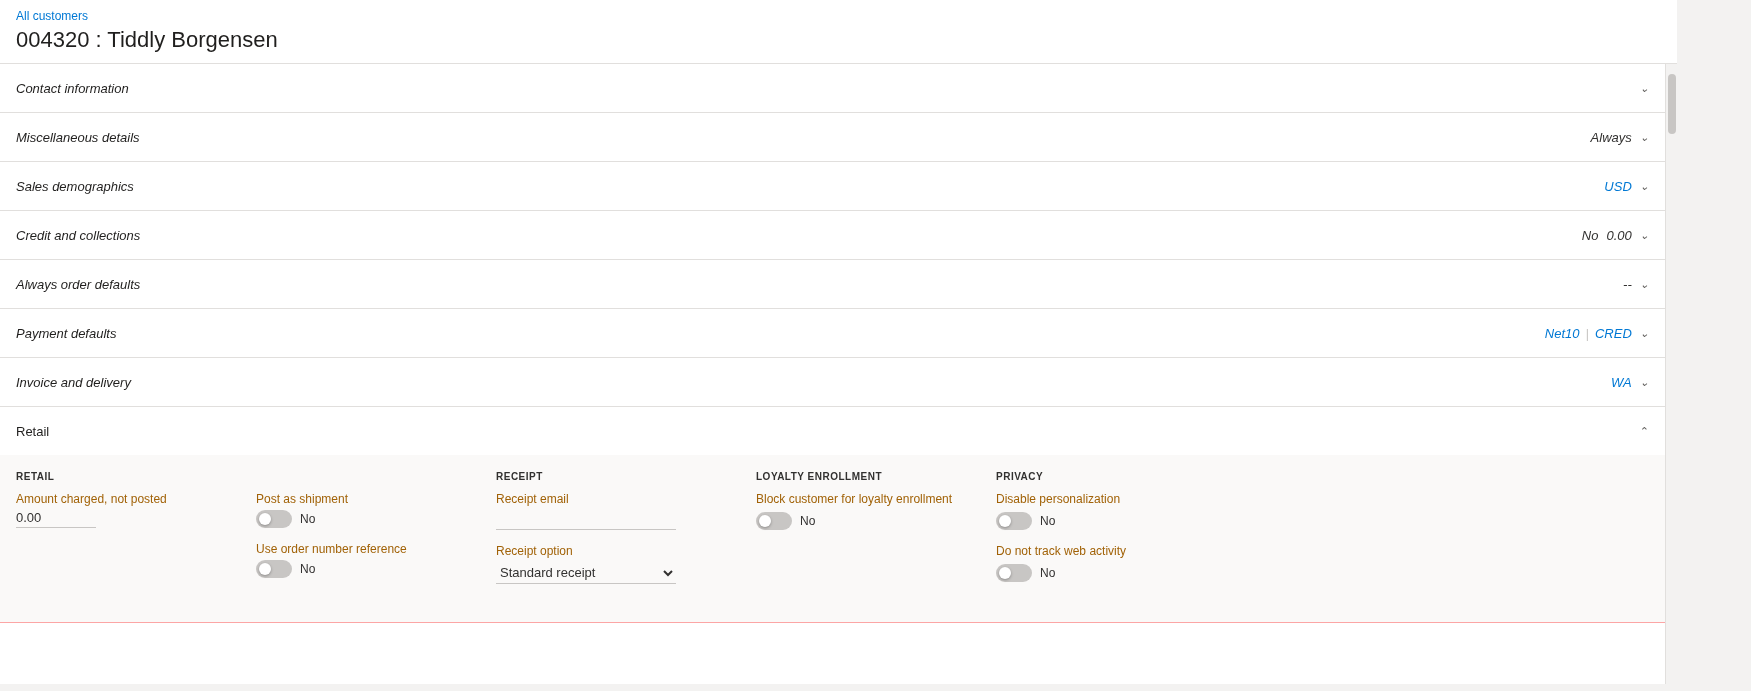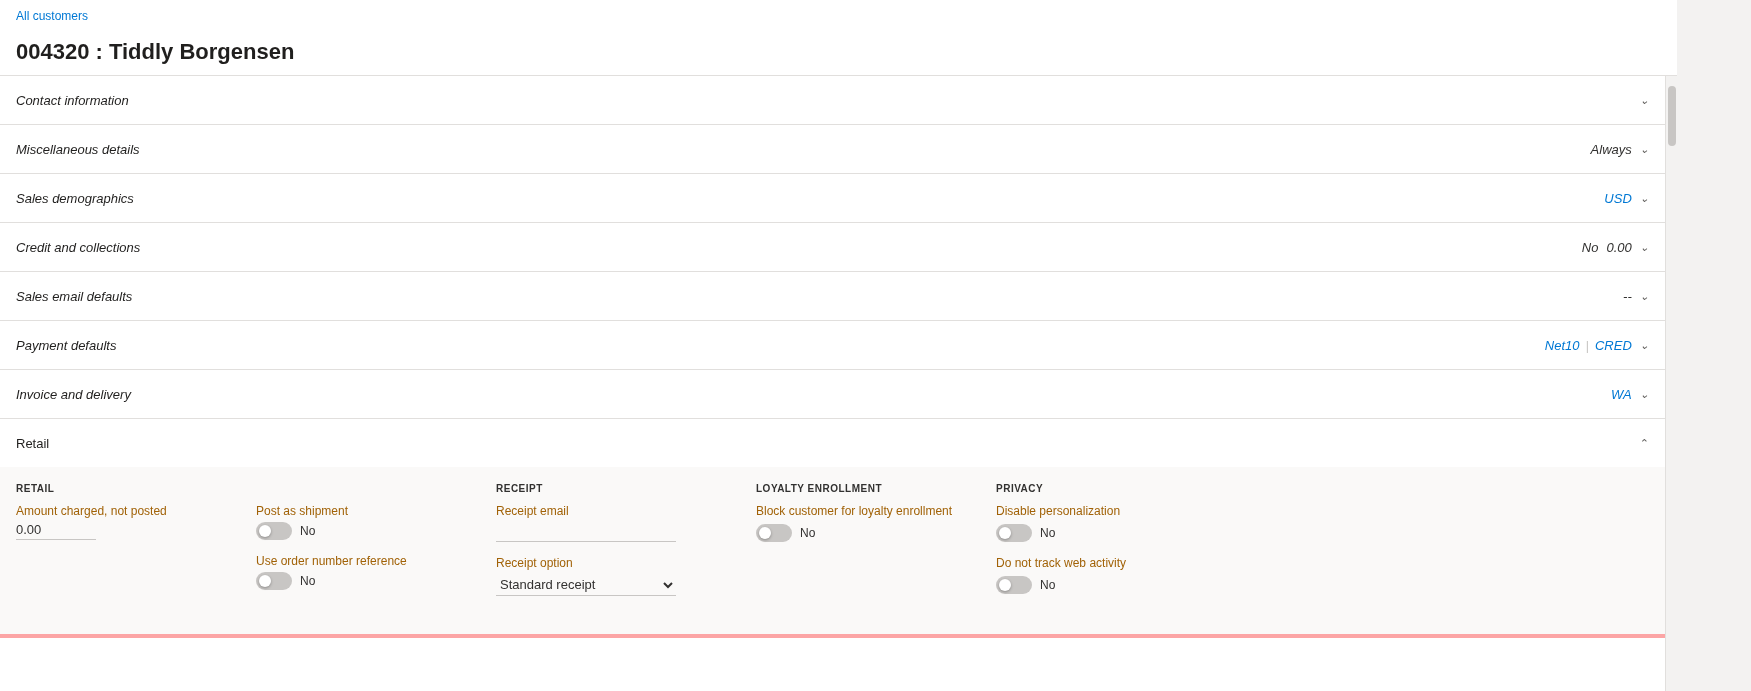--- a/index.html
+++ b/index.html
@@ -26,24 +26,23 @@
     .breadcrumb-link {
       color: #0078d4;
       font-size: 12px;
       cursor: pointer;
       text-decoration: none;
       display: inline-block;
       margin-bottom: 4px;
     }
     .page-title {
       font-size: 22px;
-      font-weight: 700;
+      font-weight: 400;
       color: #201f1e;
       line-height: 1.2;
-      margin-top: 12px;
     }
     
     .content-area {
       display: flex;
       position: relative;
     }
     .main-content {
       flex: 1;
       background: #fff;
     }
@@ -105,21 +104,21 @@
       font-size: 13px;
     }
     .chevron-icon {
       font-size: 11px;
       color: #605e5c;
       display: inline-block;
     }
     
     .section-expanded {
       background: #faf9f8;
-      border-bottom: 4px solid #fca5a5;
+      border-bottom: 1px solid #fca5a5;
     }
     .section-expanded .section-header {
       background: #fff;
     }
     .chevron-up {
       transform: rotate(0deg);
     }
     .retail-body {
       padding: 16px 16px 24px 16px;
       display: flex;
@@ -254,21 +253,21 @@
           <div class="section-right">
             <span class="section-value">No</span>
             <span class="section-value">0.00</span>
             <span class="chevron-icon">⌄</span>
           </div>
         </div>
       </div>
 
       <div class="section-row">
         <div class="section-header">
-          <span class="section-title">Sales email defaults</span>
+          <span class="section-title">Always order defaults</span>
           <div class="section-right">
             <span class="section-value">--</span>
             <span class="chevron-icon">⌄</span>
           </div>
         </div>
       </div>
 
       <div class="section-row">
         <div class="section-header">
           <span class="section-title">Payment defaults</span>

